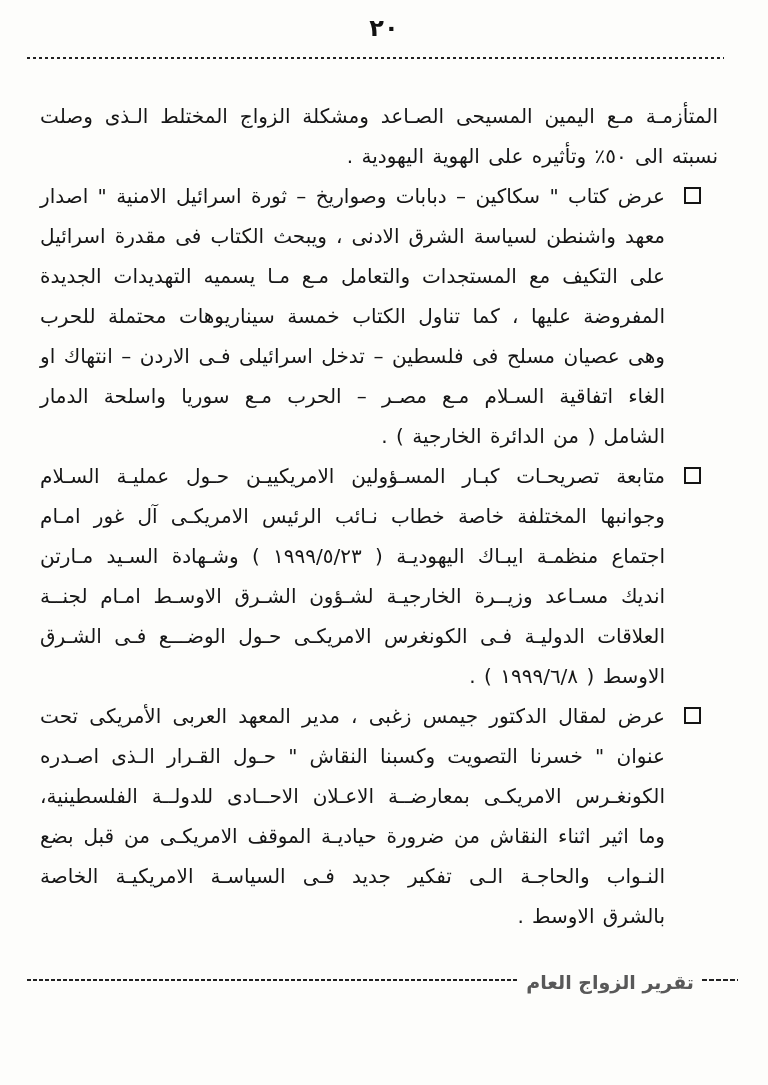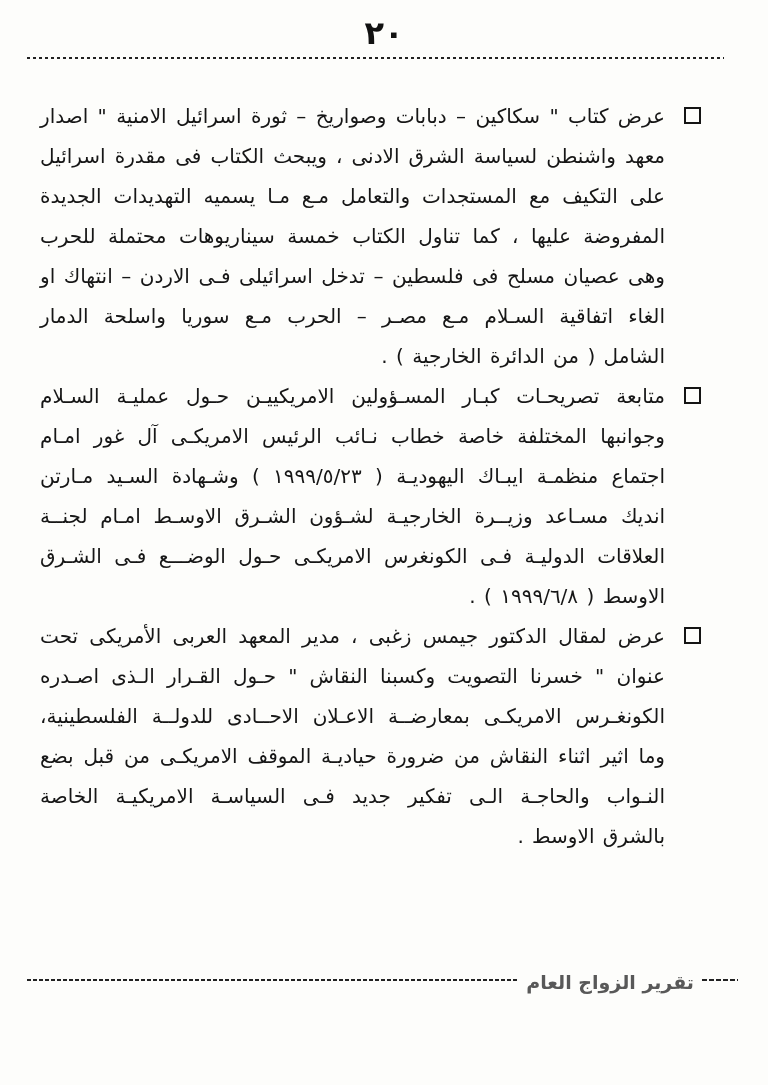--- a/index.html
+++ b/index.html
@@ -16,21 +16,21 @@
     color: #161616;
     overflow: hidden;
   }
 
   .page-number {
     position: absolute;
     top: 14px;
     left: 0;
     right: 0;
     text-align: center;
-    font-size: 32px;
+    font-size: 24px;
     font-weight: 700;
     letter-spacing: 2px;
     color: #111;
   }
 
   .rule-top {
     position: absolute;
     top: 57px;
     left: 27px;
     right: 44px;
@@ -105,20 +105,21 @@
 <body>
 
 <div class="page">
 
   <div class="page-number">٢٠</div>
 
   <div class="rule-top"></div>
 
   <div class="content">
 
+    <p class="intro">المتأزمـة مـع اليمين المسيحى الصـاعد ومشكلة الزواج المختلط الـذى وصلت نسبته الى ٥٠٪ وتأثيره على الهوية اليهودية .</p>
 
     <div class="bullet-item">
       <span class="bullet-square"></span>
       <span>عرض كتاب " سكاكين – دبابات وصواريخ – ثورة اسرائيل الامنية " اصدار معهد واشنطن لسياسة الشرق الادنى ، ويبحث الكتاب فى مقدرة اسرائيل على التكيف مع المستجدات والتعامل مـع مـا يسميه التهديدات الجديدة المفروضة عليها ، كما تناول الكتاب خمسة سيناريوهات محتملة للحرب وهى عصيان مسلح فى فلسطين – تدخل اسرائيلى فـى الاردن – انتهاك او الغاء اتفاقية السـلام مـع مصـر – الحرب مـع سوريا واسلحة الدمار الشامل ( من الدائرة الخارجية ) .</span>
     </div>
 
     <div class="bullet-item">
       <span class="bullet-square"></span>
       <span>متابعة تصريحـات كبـار المسـؤولين الامريكييـن حـول عمليـة السـلام وجوانبها المختلفة خاصة خطاب نـائب الرئيس الامريكـى آل غور امـام اجتماع منظمـة ايبـاك اليهوديـة ( ١٩٩٩/٥/٢٣ ) وشـهادة السـيد مـارتن انديك مسـاعد وزيــرة الخارجيـة لشـؤون الشـرق الاوسـط امـام لجنــة العلاقات الدوليـة فـى الكونغرس الامريكـى حـول الوضـــع فـى الشـرق الاوسط ( ١٩٩٩/٦/٨ ) .</span>
     </div>

